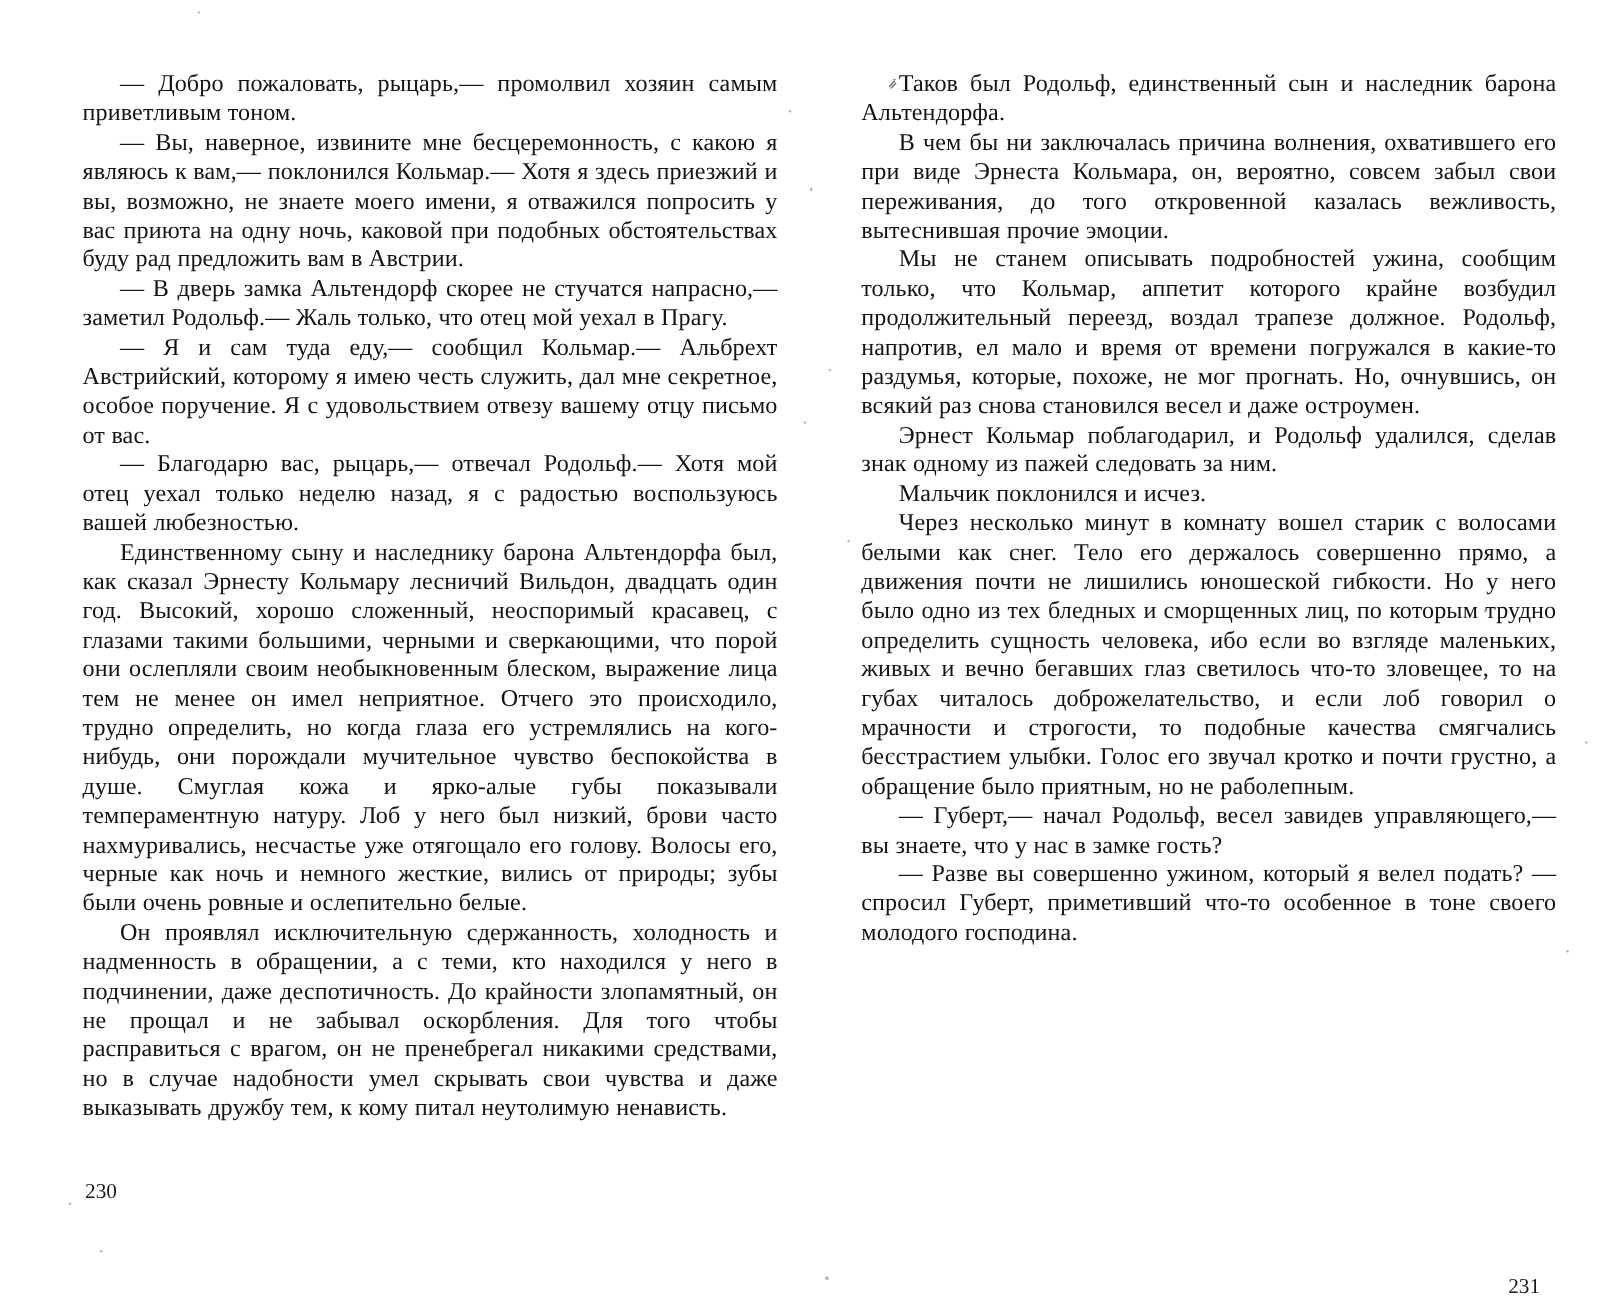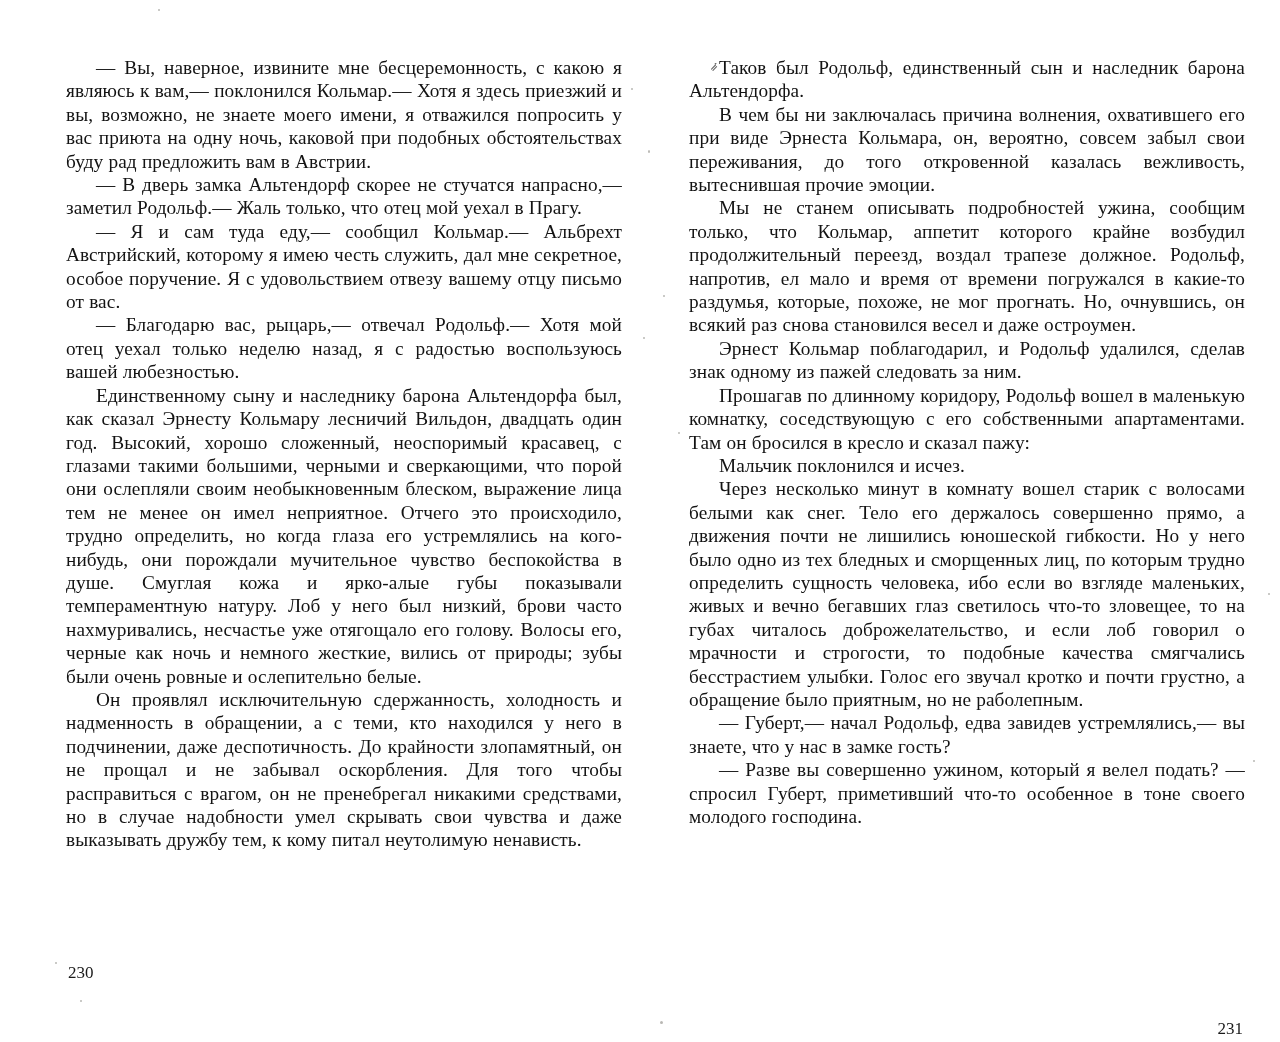--- a/index.html
+++ b/index.html
@@ -74,24 +74,24 @@
   }
 
   .folio {
     position: absolute;
     font-size: 17px;
     line-height: 1;
     color: #1a1a1a;
   }
   .folio.left-folio {
     left: 2px;
-    top: 908px;
+    top: 888px;
   }
   .folio.right-folio {
-    right: 2px;
+    right: 13px;
     top: 964px;
   }
 
   
   .speck {
     position: absolute;
     background: #b9b8b4;
     border-radius: 50%;
     pointer-events: none;
   }
@@ -123,42 +123,42 @@
   <div class="speck" style="left:1253px;top:760px;width:2px;height:2px;"></div>
   <div class="speck" style="left:55px;top:962px;width:2px;height:2px;"></div>
   <div class="speck" style="left:80px;top:1000px;width:2px;height:2px;"></div>
   <div class="speck" style="left:660px;top:1021px;width:3px;height:3px;"></div>
   <div class="speck" style="left:712px;top:604px;width:2px;height:2px;"></div>
 
   <div class="spread">
 
     <div class="page-col left">
       <div class="text-block">
+        <p class="para">— Добро пожаловать, рыцарь,— промолвил хозяин самым приветливым тоном.</p>
         <p class="para">— Вы, наверное, извините мне бесцеремонность, с какою я являюсь к вам,— поклонился Кольмар.— Хотя я здесь приезжий и вы, возможно, не знаете моего имени, я отважился попросить у вас приюта на одну ночь, каковой при подобных обстоятельствах буду рад предложить вам в Австрии.</p>
         <p class="para">— В дверь замка Альтендорф скорее не стучатся напрасно,— заметил Родольф.— Жаль только, что отец мой уехал в Прагу.</p>
         <p class="para">— Я и сам туда еду,— сообщил Кольмар.— Альбрехт Австрийский, которому я имею честь служить, дал мне секретное, особое поручение. Я с удовольствием отвезу вашему отцу письмо от вас.</p>
         <p class="para">— Благодарю вас, рыцарь,— отвечал Родольф.— Хотя мой отец уехал только неделю назад, я с радостью воспользуюсь вашей любезностью.</p>
         <p class="para">Единственному сыну и наследнику барона Альтендорфа был, как сказал Эрнесту Кольмару лесничий Вильдон, двадцать один год. Высокий, хорошо сложенный, неоспоримый красавец, с глазами такими большими, черными и сверкающими, что порой они ослепляли своим необыкновенным блеском, выражение лица тем не менее он имел неприятное. Отчего это происходило, трудно определить, но когда глаза его устремлялись на кого-нибудь, они порождали мучительное чувство беспокойства в душе. Смуглая кожа и ярко-алые губы показывали темпераментную натуру. Лоб у него был низкий, брови часто нахмуривались, несчастье уже отягощало его голову. Волосы его, черные как ночь и немного жесткие, вились от природы; зубы были очень ровные и ослепительно белые.</p>
         <p class="para">Он проявлял исключительную сдержанность, холодность и надменность в обращении, а с теми, кто находился у него в подчинении, даже деспотичность. До крайности злопамятный, он не прощал и не забывал оскорбления. Для того чтобы расправиться с врагом, он не пренебрегал никакими средствами, но в случае надобности умел скрывать свои чувства и даже выказывать дружбу тем, к кому питал неутолимую ненависть.</p>
       </div>
       <div class="folio left-folio">230</div>
     </div>
 
     <div class="page-col right">
       <svg class="ink-mark" viewBox="0 0 12 9" aria-hidden="true">
         <path d="M0.5 6.2 L4.5 2.0 M2.0 7.4 L5.6 3.6 M4.2 0.8 L5.0 0.2" stroke="#3a3a3a" stroke-width="1.1" fill="none" stroke-linecap="round"></path>
       </svg>
       <div class="text-block">
         <p class="para">Таков был Родольф, единственный сын и наследник барона Альтендорфа.</p>
         <p class="para">В чем бы ни заключалась причина волнения, охватившего его при виде Эрнеста Кольмара, он, вероятно, совсем забыл свои переживания, до того откровенной казалась вежливость, вытеснившая прочие эмоции.</p>
         <p class="para">Мы не станем описывать подробностей ужина, сообщим только, что Кольмар, аппетит которого крайне возбудил продолжительный переезд, воздал трапезе должное. Родольф, напротив, ел мало и время от времени погружался в какие-то раздумья, которые, похоже, не мог прогнать. Но, очнувшись, он всякий раз снова становился весел и даже остроумен.</p>
         <p class="para">Эрнест Кольмар поблагодарил, и Родольф удалился, сделав знак одному из пажей следовать за ним.</p>
-        <p class="para">Прошагав по длинному коридору, Родольф вошел в маленькую комнатку, соседствующую с его собственными апартаментами. Там он бросился в кресло и сказал пажу:</p>
         <p class="para">Мальчик поклонился и исчез.</p>
         <p class="para">Через несколько минут в комнату вошел старик с волосами белыми как снег. Тело его держалось совершенно прямо, а движения почти не лишились юношеской гибкости. Но у него было одно из тех бледных и сморщенных лиц, по которым трудно определить сущность человека, ибо если во взгляде маленьких, живых и вечно бегавших глаз светилось что-то зловещее, то на губах читалось доброжелательство, и если лоб говорил о мрачности и строгости, то подобные качества смягчались бесстрастием улыбки. Голос его звучал кротко и почти грустно, а обращение было приятным, но не раболепным.</p>
-        <p class="para">— Губерт,— начал Родольф, едва завидев устремлялись,— вы знаете, что у нас в замке гость?</p>
+        <p class="para">— Губерт,— начал Родольф, весел завидев управляющего,— вы знаете, что у нас в замке гость?</p>
         <p class="para">— Разве вы совершенно ужином, который я велел подать? — спросил Губерт, приметивший что-то особенное в тоне своего молодого господина.</p>
       </div>
       <div class="folio right-folio">231</div>
     </div>
 
   </div>
 </div>
 
 </body></html>

